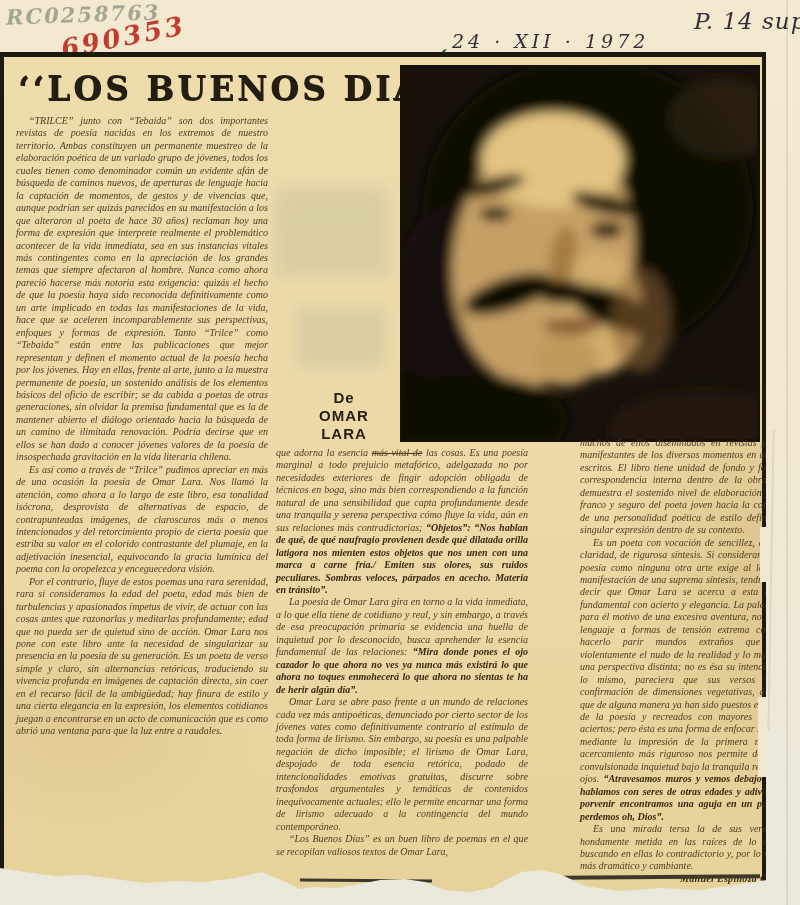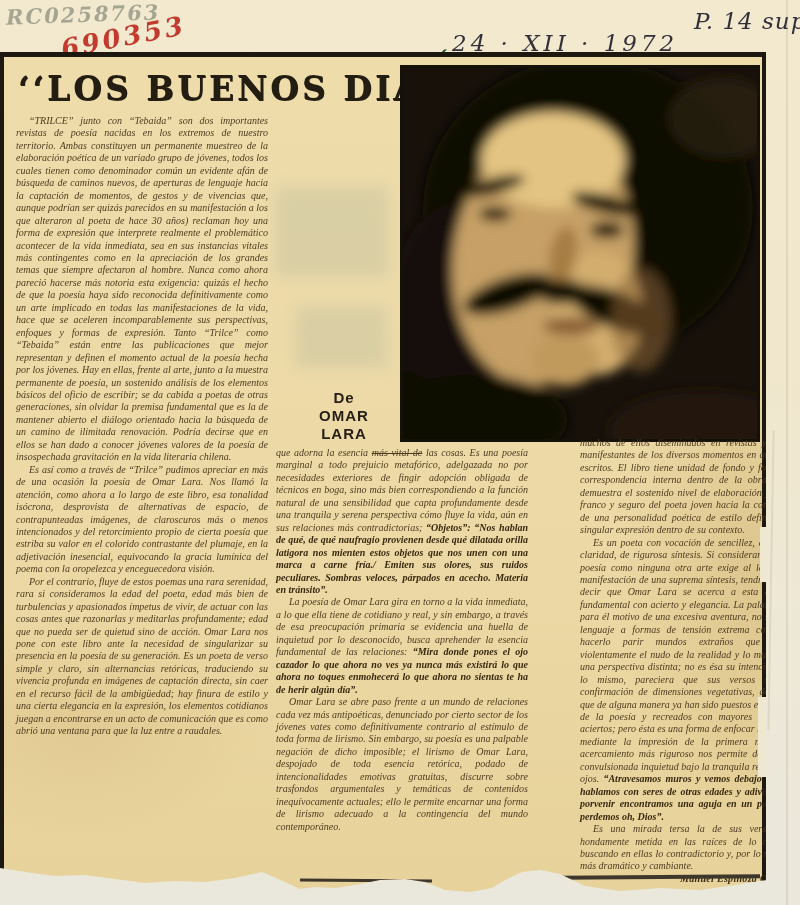--- a/index.html
+++ b/index.html
@@ -8,21 +8,21 @@
     background:linear-gradient(180deg,#f2e9cf 0%,#f0e7cc 40%,#ede8d8 75%,#eae7dc 100%);
     font-family:"Liberation Serif",serif;
   }
   
   .crease{position:absolute;background:rgba(160,140,100,.18);pointer-events:none;}
   
   .hand{position:absolute;font-family:"DejaVu Serif",serif;font-style:italic;white-space:nowrap;}
   .stamp{left:6px;top:2px;font-size:21px;letter-spacing:2px;color:#989b88;transform:rotate(-2deg);font-weight:bold;opacity:.85;}
   .rednum{left:60px;top:22px;font-size:26px;color:#c23b2e;transform:rotate(-11deg);font-weight:bold;letter-spacing:3px;}
   .src{left:298px;top:6px;font-size:30px;color:#14532d;letter-spacing:3px;margin-top:40px;}
-  .date{left:452px;top:30px;font-size:23px;color:#33303c;letter-spacing:4px;}
+  .date{left:452px;top:30px;font-size:19px;color:#33303c;letter-spacing:4px;}
   .pagenote{left:694px;top:8px;font-size:23px;color:#33303c;letter-spacing:1px;}
   
   .clipping{
     position:absolute;left:0;top:52px;width:766px;height:840px;
     background:
       radial-gradient(ellipse 300px 200px at 85% 20%, rgba(190,150,80,.18), transparent 70%),
       radial-gradient(ellipse 260px 160px at 10% 80%, rgba(180,140,70,.15), transparent 70%),
       radial-gradient(ellipse 200px 400px at 100% 60%, rgba(170,130,60,.22), transparent 75%),
       linear-gradient(180deg,#eedcab 0%,#ecd9a6 55%,#e7d29b 100%);
     box-sizing:border-box;
@@ -125,20 +125,21 @@
   <div class="col col1">
     <p class="ind">“TRILCE” junto con “Tebaida” son dos importantes revistas de poesía nacidas en los extremos de nuestro territorio. Ambas constituyen un permanente muestreo de la elaboración poética de un variado grupo de jóvenes, todos los cuales tienen como denominador común un evidente afán de búsqueda de caminos nuevos, de aperturas de lenguaje hacia la captación de momentos, de gestos y de vivencias que, aunque podrían ser quizás parecidos en su manifestación a los que alteraron al poeta de hace 30 años) reclaman hoy una forma de expresión que interprete realmente el problemático acontecer de la vida inmediata, sea en sus instancias vitales más contingentes como en la apreciación de los grandes temas que siempre afectaron al hombre. Nunca como ahora pareció hacerse más notoria esta exigencia: quizás el hecho de que la poesía haya sido reconocida definitivamente como un arte implicado en todas las manifestaciones de la vida, hace que se aceleren incomparablemente sus perspectivas, enfoques y formas de expresión. Tanto “Trilce” como “Tebaida” están entre las publicaciones que mejor representan y definen el momento actual de la poesía hecha por los jóvenes. Hay en ellas, frente al arte, junto a la muestra permanente de poesía, un sostenido análisis de los elementos básicos del oficio de escribir; se da cabida a poetas de otras generaciones, sin olvidar la premisa fundamental que es la de mantener abierto el diálogo orientado hacia la búsqueda de un camino de ilimitada renovación. Podría decirse que en ellos se han dado a conocer jóvenes valores de la poesía de insospechada gravitación en la vida literaria chilena.</p>
     <p class="ind">Es así como a través de “Trilce” pudimos apreciar en más de una ocasión la poesía de Omar Lara. Nos llamó la atención, como ahora a lo largo de este libro, esa tonalidad isócrona, desprovista de alternativas de espacio, de contrapunteadas imágenes, de claroscuros más o menos intencionados y del retorcimiento propio de cierta poesía que estriba su valor en el colorido contrastante del plumaje, en la adjetivación inesencial, equivocando la gracia lumínica del poema con la oropelezca y enceguecedora visión.</p>
     <p class="ind">Por el contrario, fluye de estos poemas una rara serenidad, rara si consideramos la edad del poeta, edad más bien de turbulencias y apasionados ímpetus de vivir, de actuar con las cosas antes que razonarlas y meditarlas profundamente; edad que no pueda ser de quietud sino de acción. Omar Lara nos pone con este libro ante la necesidad de singularizar su presencia en la poesía de su generación. Es un poeta de verso simple y claro, sin alternancias retóricas, traduciendo su vivencia profunda en imágenes de captación directa, sin caer en el recurso fácil de la ambigüedad; hay finura de estilo y una cierta elegancia en la expresión, los elementos cotidianos juegan a encontrarse en un acto de comunicación que es como abrió una ventana para que la luz entre a raudales.</p>
   </div>
 
   <div class="col col2">
     <p><span>que adorna la esencia </span><span class="strike">más vital de</span><span> las cosas. Es una poesía marginal a todo prejuicio metafórico, adelgazada no por necesidades exteriores de fingir adopción obligada de técnicos en boga, sino más bien correspondiendo a la función natural de una sensibilidad que capta profundamente desde una tranquila y serena perspectiva cómo fluye la vida, aún en sus relaciones más contradictorias; </span><span class="q">“Objetos”: “Nos hablan de qué, de qué naufragio provienen desde qué dilatada orilla latigora nos mienten estos objetos que nos unen con una marca a carne fría./ Emiten sus olores, sus ruidos peculiares. Sombras veloces, párpados en acecho. Materia en tránsito”.</span></p>
     <p class="ind"><span>La poesía de Omar Lara gira en torno a la vida inmediata, a lo que ella tiene de cotidiano y real, y sin embargo, a través de esa preocupación primaria se evidencia una huella de inquietud por lo desconocido, busca aprehender la esencia fundamental de las relaciones: </span><span class="q">“Mira donde pones el ojo cazador lo que ahora no ves ya nunca más existirá lo que ahora no toques enmohecerá lo que ahora no sientas te ha de herir algún día”.</span></p>
     <p class="ind">Omar Lara se abre paso frente a un mundo de relaciones cada vez más antipoéticas, denunciado por cierto sector de los jóvenes vates como definitivamente contrario al estímulo de toda forma de lirismo. Sin embargo, su poesía es una palpable negación de dicho imposible; el lirismo de Omar Lara, despojado de toda esencia retórica, podado de intencionalidades emotivas gratuitas, discurre sobre trasfondos argumentales y temáticas de contenidos inequívocamente actuales; ello le permite encarnar una forma de lirismo adecuado a la contingencia del mundo contemporáneo.</p>
+    <p class="ind">“Los Buenos Días” es un buen libro de poemas en el que se recopilan valiosos textos de Omar Lara,</p>
   </div>
 
   <div class="col col3">
     <p>muchos de ellos diseminados en revistas y diarios, manifestantes de los diversos momentos en que fueron escritos. El libro tiene unidad de fondo y forma, hay correspondencia interna dentro de la obra, lo que demuestra el sostenido nivel de elaboración y el paso franco y seguro del poeta joven hacia la consecución de una personalidad poética de estilo definido y de singular expresión dentro de su contexto.</p>
     <p class="ind"><span>Es un poeta con vocación de sencillez, de prístina claridad, de rigurosa síntesis. Si consideramos que la poesía como ninguna otra arte exige al lenguaje la manifestación de una suprema síntesis, tendríamos que decir que Omar Lara se acerca a esta exigencia fundamental con acierto y elegancia. La palabra no es para él motivo de una excesiva aventura, no somete el lenguaje a formas de tensión extrema como para hacerlo parir mundos extraños que rompan violentamente el nudo de la realidad y lo muestren en una perspectiva distinta; no es ésa su intención, y por lo mismo, pareciera que sus versos son una confirmación de dimensiones vegetativas, de valores que de alguna manera ya han sido puestos en la órbita, de la poesía y recreados con mayores o menores aciertos; pero ésta es una forma de enfocar sus poemas mediante la impresión de la primera mirada, un acercamiento más riguroso nos permite descubrir la convulsionada inquietud bajo la tranquila retina de sus ojos. </span><span class="q">“Atravesamos muros y vemos debajo del agua hablamos con seres de otras edades y adivinamos el porvenir encontramos una aguja en un pajar/ y la perdemos oh, Dios”.</span></p>
     <p class="ind">Es una mirada tersa la de sus versos, pero hondamente metida en las raíces de lo cotidiano, buscando en ellas lo contradictorio y, por lo mismo, lo más dramático y cambiante.</p>
     <p class="signature">Manuel Espinoza Orellana</p>
   </div>
 
   <div class="tornbar" style="left:296px;top:822px;width:132px;height:3px;transform:rotate(.4deg);"></div>

